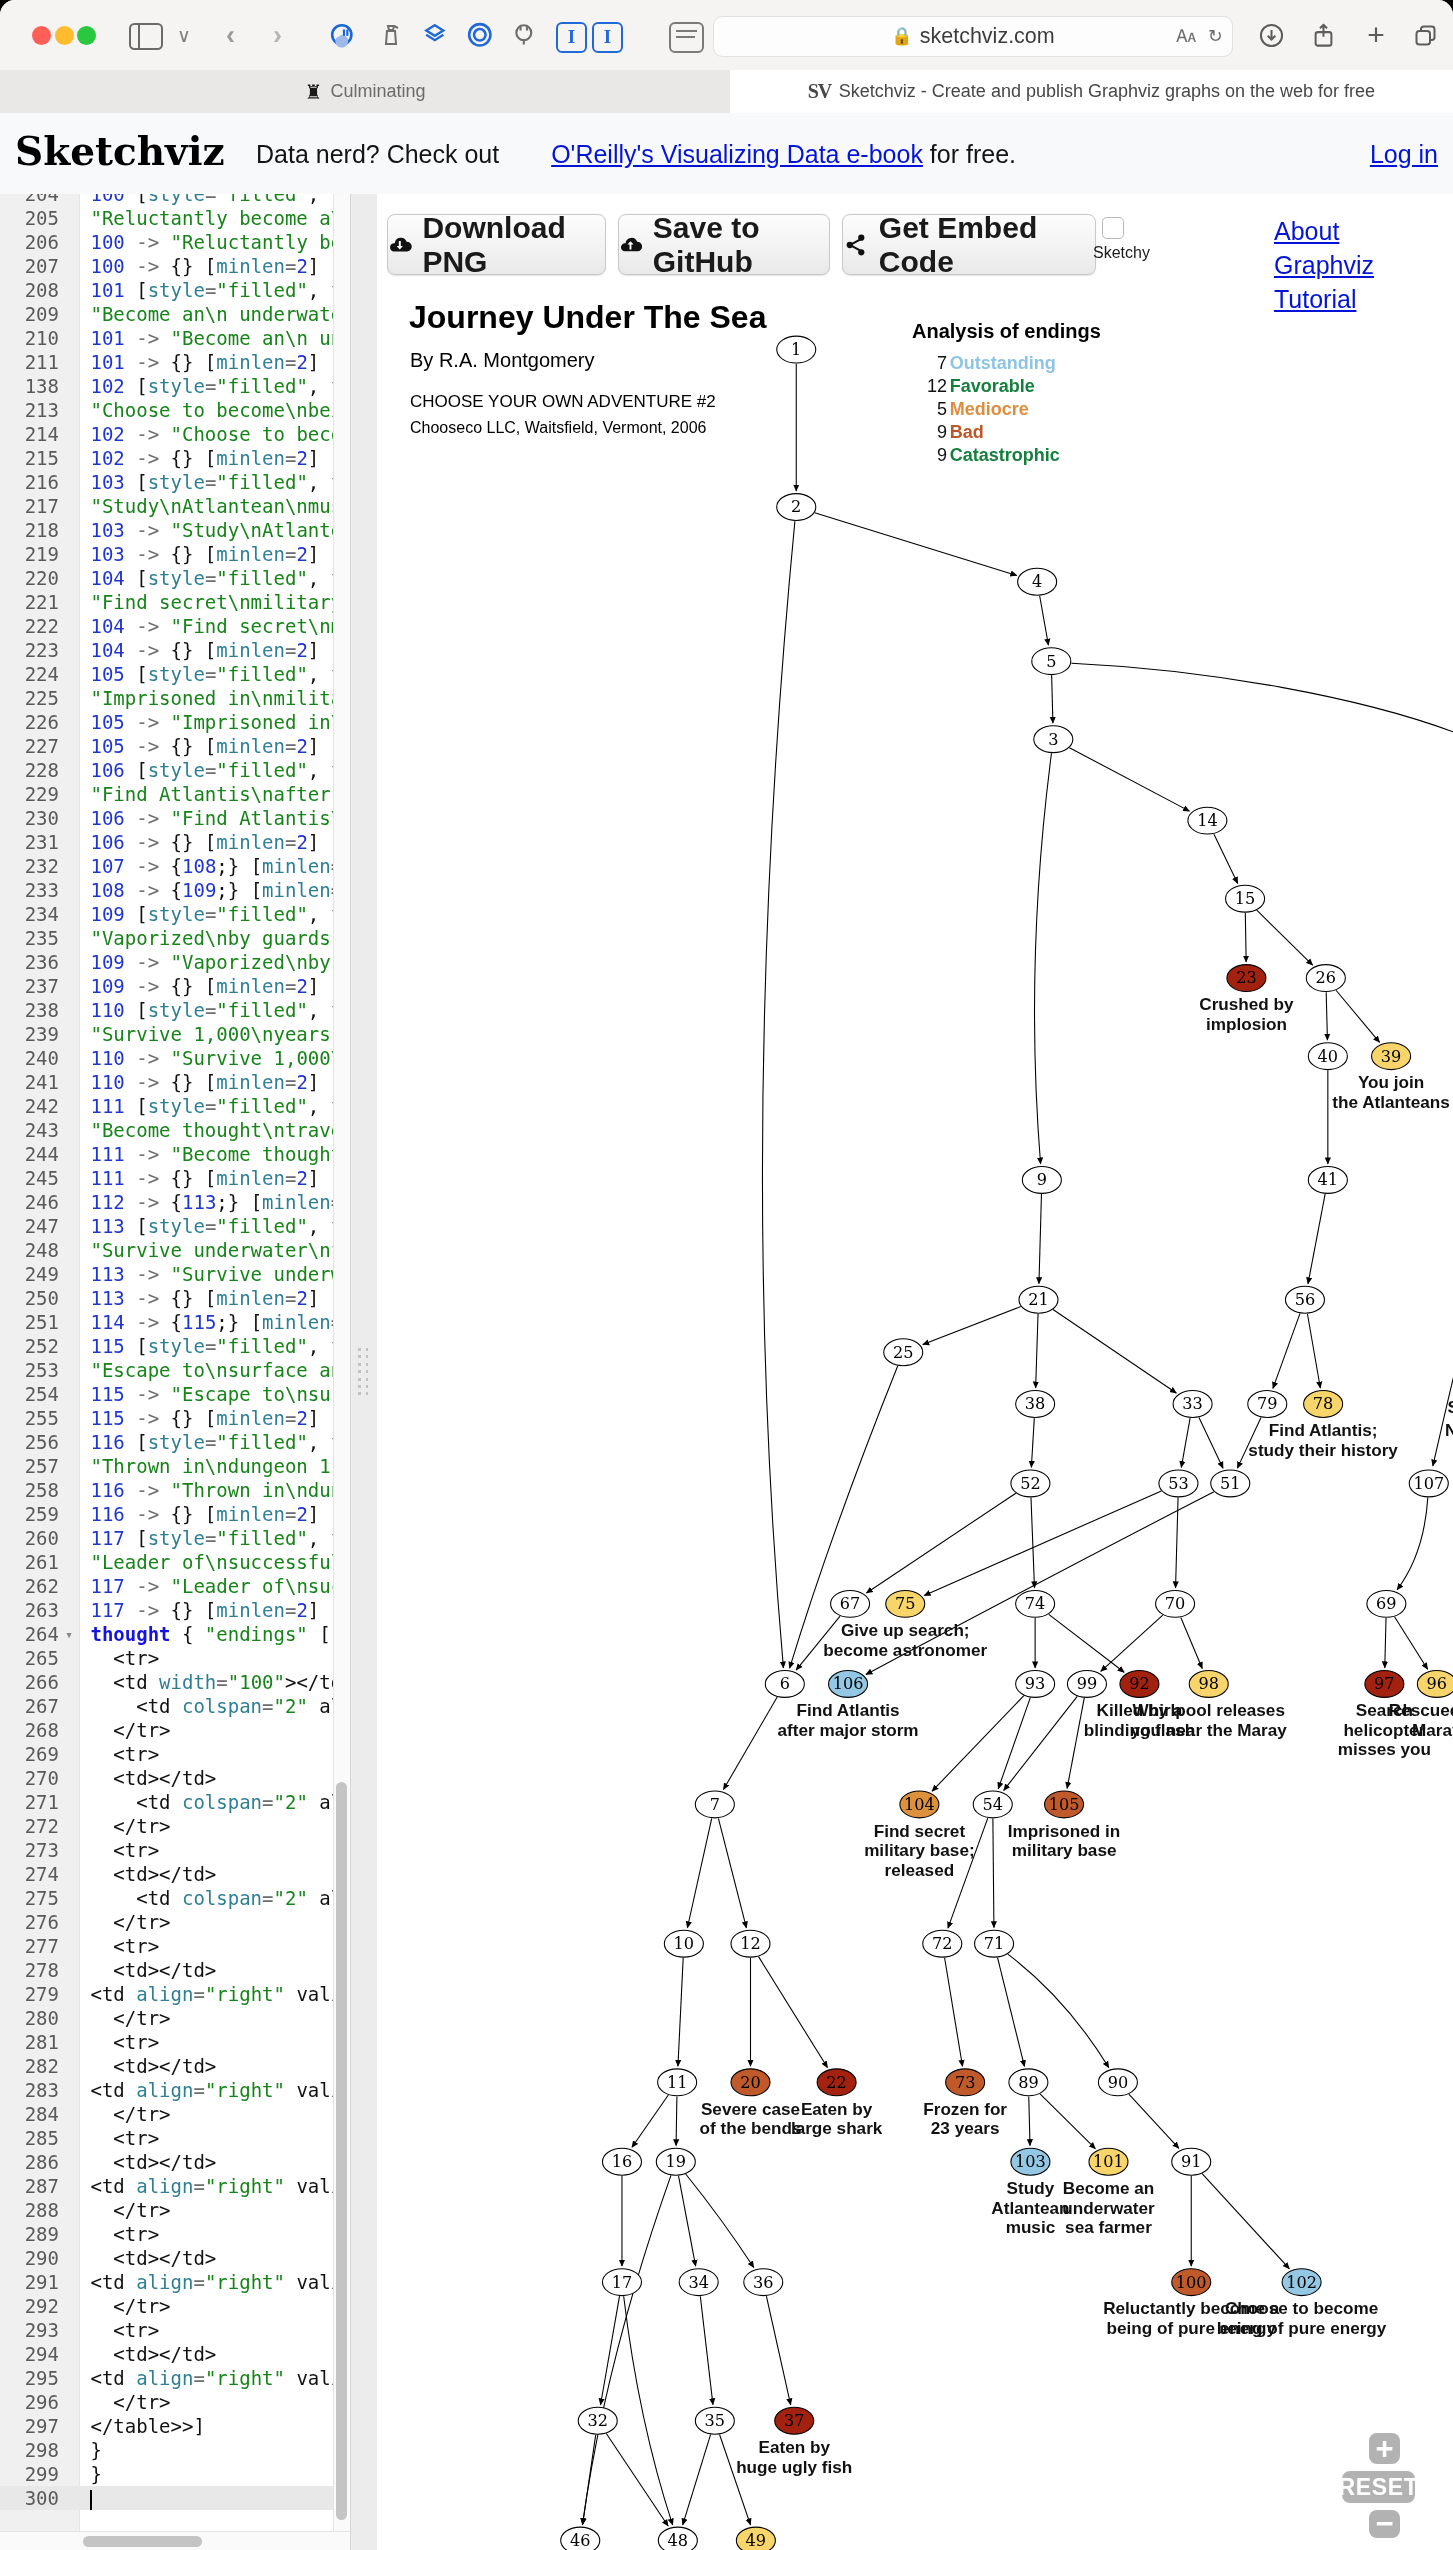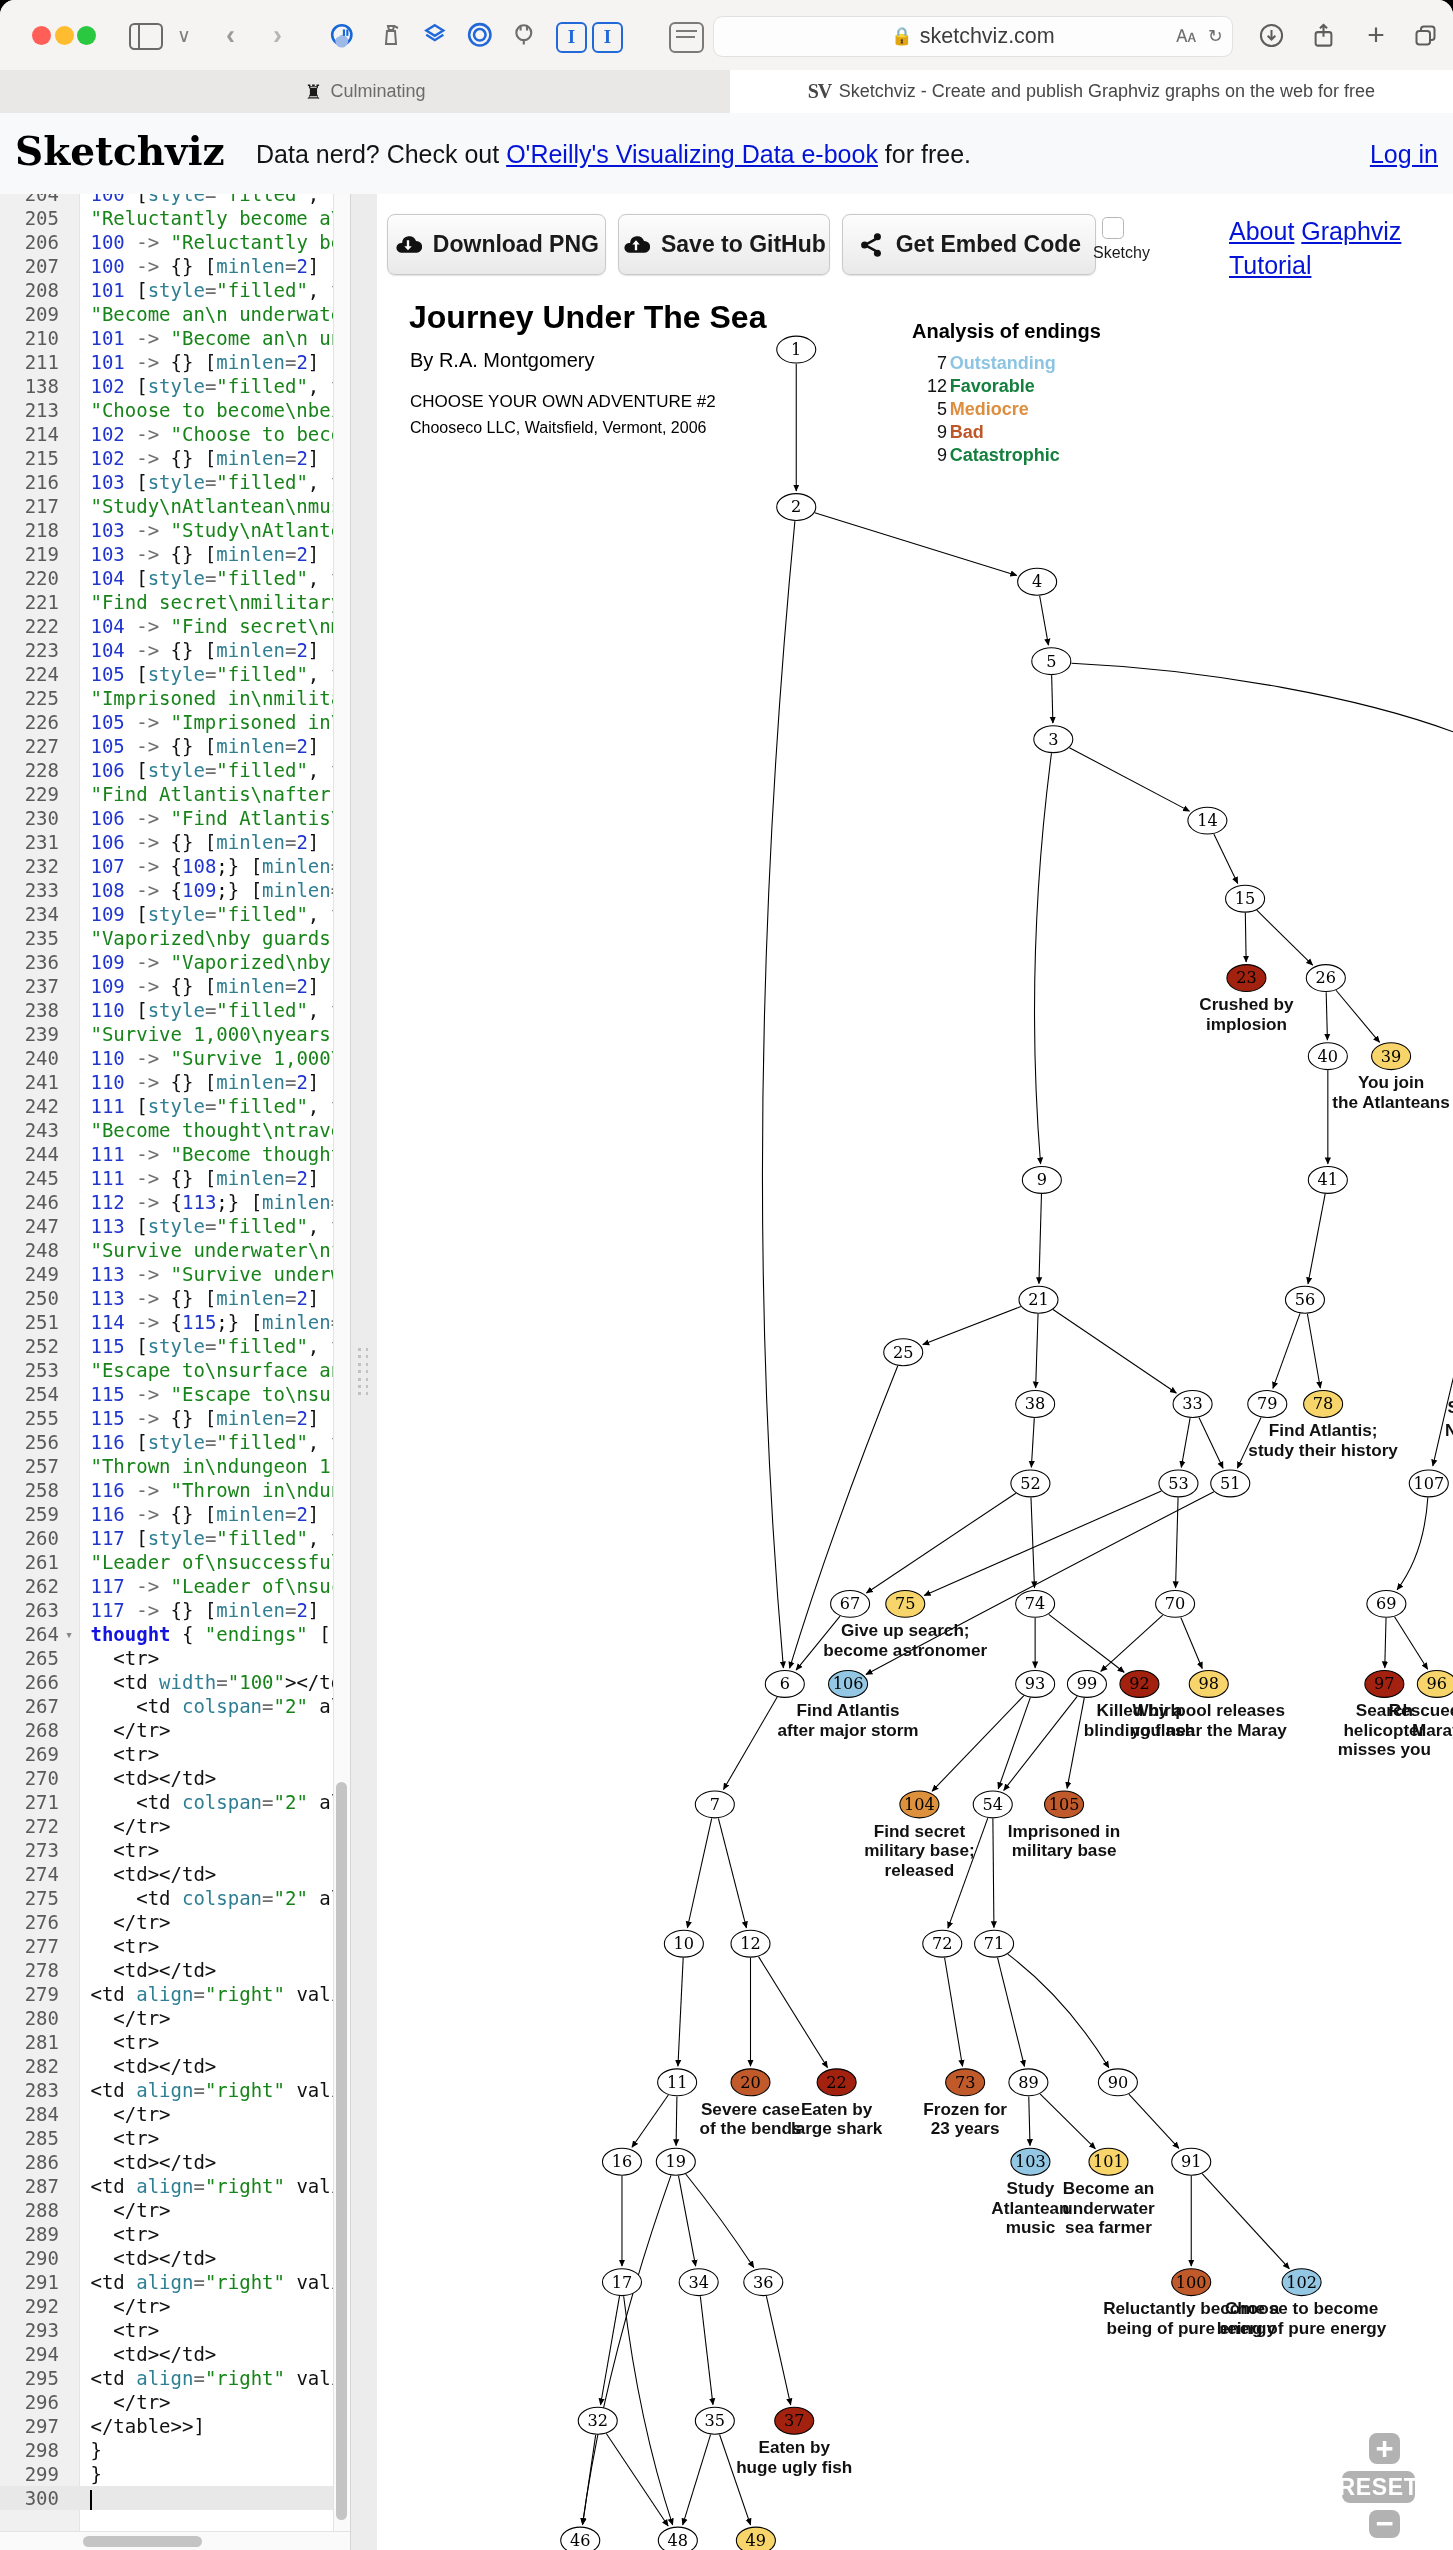--- a/index.html
+++ b/index.html
@@ -26,21 +26,21 @@
   .tabstrip{position:absolute;left:0;top:70px;width:1453px;height:43px;background:#e9e8e7;border-bottom:0.7px solid #d0cfce;}
   .tab{position:absolute;top:0;height:43px;display:flex;align-items:center;justify-content:center;font-size:18px;color:#6b6b6b;}
   .tab.inactive{left:0;width:730px;background:#e9e8e7;border-right:0.7px solid #cfcecd;}
   .tab.active{left:730px;width:723px;background:#ffffff;color:#474747;}
   .tab .fav{margin-right:8px;font-size:20px;color:#1a1a1a;}
   .tab .sv{font-family:"Liberation Serif",serif;font-weight:bold;font-size:20px;letter-spacing:-1.3px;}
   
   .siteheader{position:absolute;left:0;top:113px;width:1453px;height:81px;background:#f8f9fa;border-bottom:0.7px solid #dadada;}
   .logo{position:absolute;left:15px;top:15px;font-family:"DejaVu Serif","Liberation Serif",serif;font-weight:bold;font-size:39px;color:#000;}
   .tagline{position:absolute;left:256px;top:27px;font-size:25px;color:#141414;}
-  a.blue{color:#0414d6;text-decoration:underline;cursor:pointer;}
+  a.blue{color:#0414d6;text-decoration:underline;cursor:pointer;margin-left:45px;}
   .login{position:absolute;right:15px;top:27px;font-size:25px;}
   
   .editor{position:absolute;left:0;top:194px;width:350px;height:2357px;background:#fff;overflow:hidden;}
   .gutterbg{position:absolute;left:0;top:0;width:79px;height:2357px;background:#f0f0f0;border-right:0.7px solid #e4e4e4;}
   .cmlines{position:absolute;left:0;top:-12px;width:350px;}
   .cmrow{height:24px;line-height:24px;white-space:pre;display:flex;font-family:"DejaVu Sans Mono","Liberation Mono",monospace;font-size:19px;}
   .cmrow.active{background:#e8e8e8;}
   .cmnum{width:59px;text-align:right;color:#5a5a5a;flex:0 0 59px;}
   .cmfold{width:20px;flex:0 0 20px;color:#888;font-size:13.5px;text-align:center;}
   .cmcode{flex:1;overflow:hidden;color:#111;}
@@ -53,21 +53,21 @@
   .cursor{display:inline-block;width:1.3px;height:20px;background:#000;vertical-align:middle;}
   .vtrack{position:absolute;left:333px;top:194px;width:17px;height:2338px;background:#fafafa;border-left:0.7px solid #e3e3e3;}
   .vthumb{position:absolute;left:336px;top:1782px;width:11.4px;height:738px;background:#c4c4c4;border-radius:6px;}
   .htrack{position:absolute;left:0;top:2531px;width:350px;height:19px;background:#fafafa;border-top:0.7px solid #e3e3e3;}
   .hthumb{position:absolute;left:83px;top:2536px;width:119px;height:11.4px;background:#c4c4c4;border-radius:6px;}
   .divider{position:absolute;left:350px;top:194px;width:27px;height:2357px;background:#ececec;border-left:0.7px solid #d6d6d6;border-right:0.7px solid #e0e0e0;}
   .grip{position:absolute;left:7.4px;top:1154px;width:12px;height:51px;}
   .grip i{position:absolute;width:2.7px;height:2.7px;background:#c2c2c2;}
   
   .preview{position:absolute;left:377px;top:194px;width:1077px;height:2357px;background:#fff;}
-  .btn{position:absolute;height:59px;background:linear-gradient(#fdfdfd,#e9e9e9);border:0.7px solid #c9c9c9;border-radius:8px;display:flex;align-items:center;justify-content:center;gap:10.8px;font-size:23px;font-weight:bold;color:#1a1a1a;box-shadow:0 0.7px 1.3px rgba(0,0,0,.12);cursor:pointer;}
+  .btn{position:absolute;height:59px;background:linear-gradient(#fdfdfd,#e9e9e9);border:0.7px solid #c9c9c9;border-radius:8px;display:flex;align-items:center;justify-content:center;gap:10.8px;font-size:30px;font-weight:bold;color:#1a1a1a;box-shadow:0 0.7px 1.3px rgba(0,0,0,.12);cursor:pointer;}
   .btn svg{width:28px;height:28px;}
   .checkbox{position:absolute;left:1102px;top:217px;width:20px;height:20px;background:#fff;border:1.3px solid #b6b6b6;border-radius:4.7px;cursor:pointer;}
   .sketchy{position:absolute;left:1093px;top:244px;font-size:16px;color:#1a1a1a;}
   .links{position:absolute;left:1229px;top:214px;font-size:25px;line-height:34px;}
   
   .gtitle{position:absolute;left:409px;top:299px;font-size:32px;font-weight:bold;color:#000;}
   .gby{position:absolute;left:410px;top:349px;font-size:20px;color:#000;}
   .gs1{position:absolute;left:410px;top:392px;font-size:17px;color:#000;}
   .gs2{position:absolute;left:410px;top:419px;font-size:16px;color:#000;}
   .legend{position:absolute;left:912px;top:320px;}

